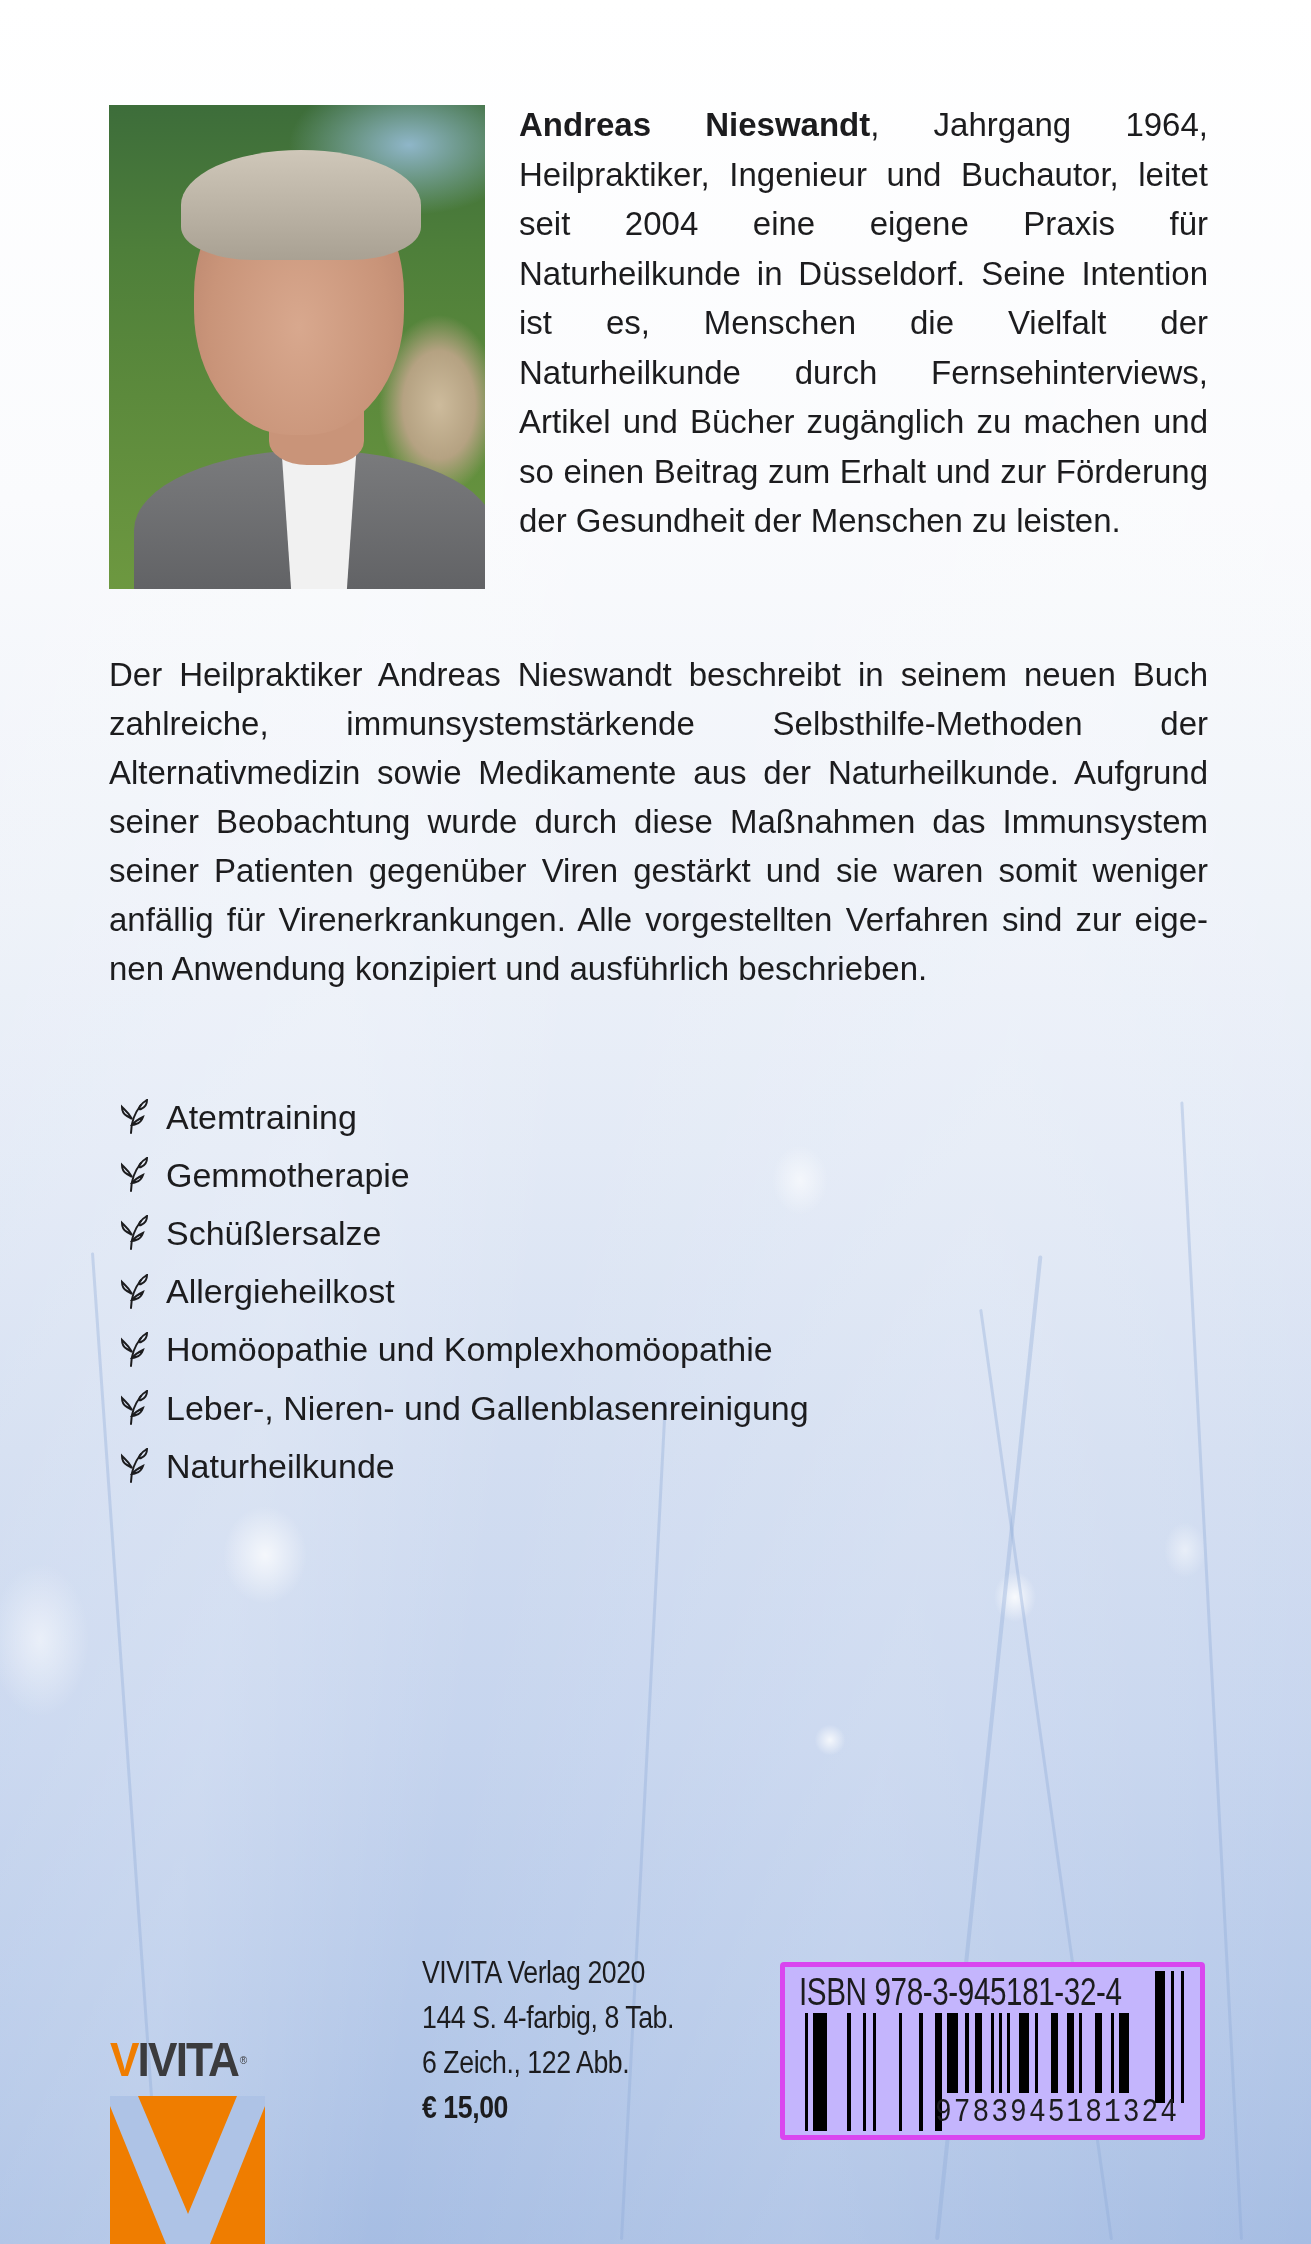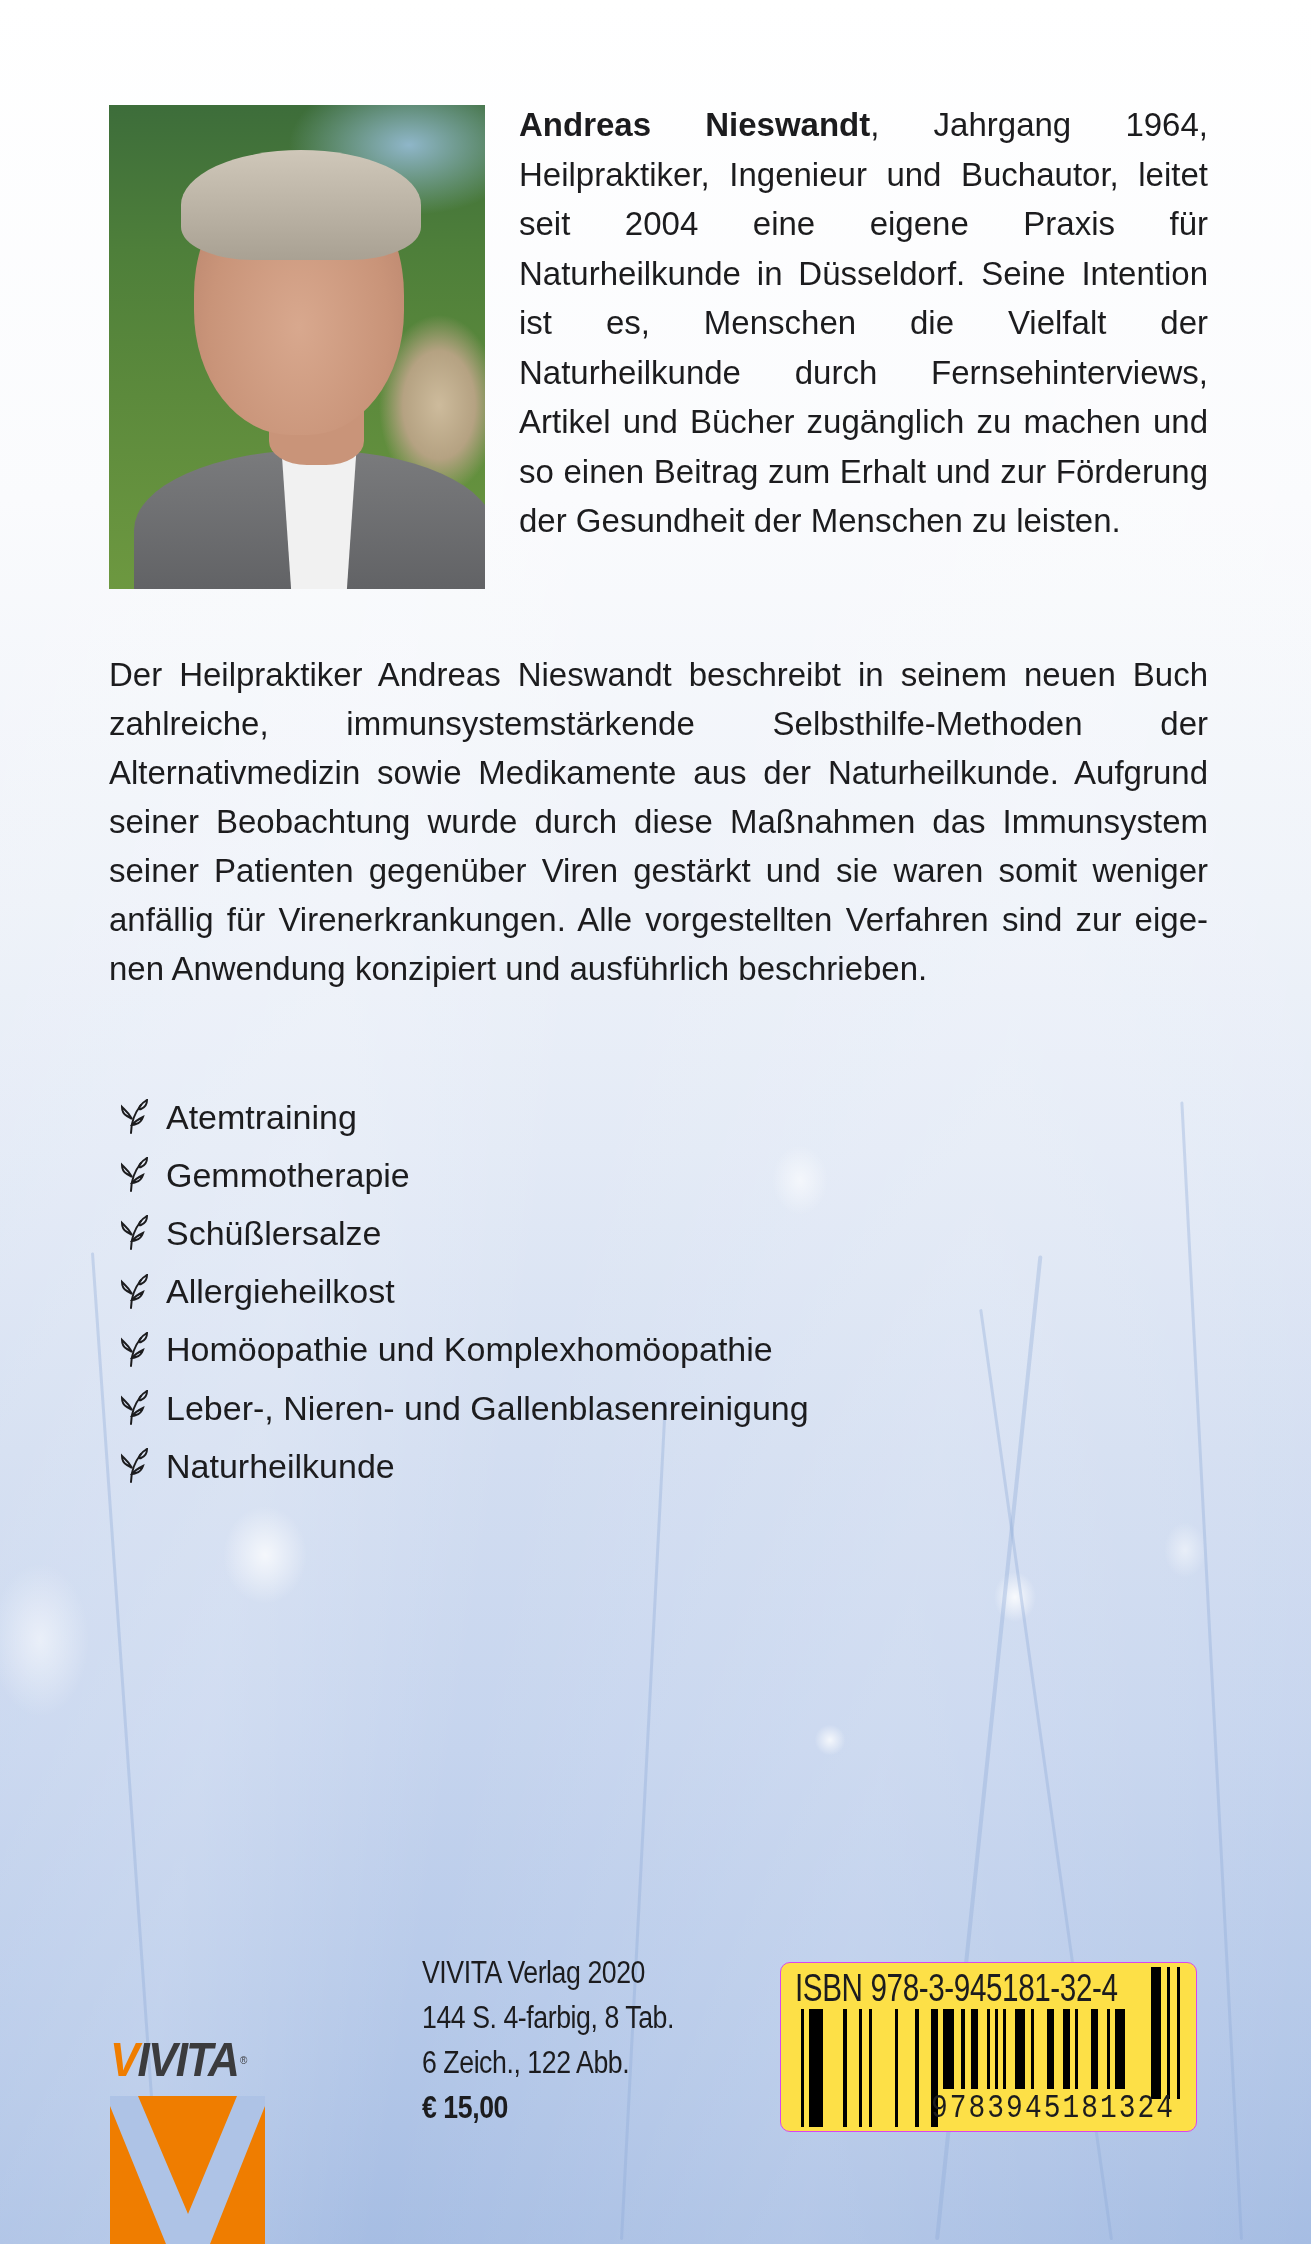--- a/index.html
+++ b/index.html
@@ -73,35 +73,35 @@
   .features .leaf { width: 30px; height: 36px; margin-right: 17px; flex: none; }
   .pubinfo {
     position: absolute; left: 422px; top: 1950px;
     font-size: 31px; line-height: 45px; letter-spacing: -0.5px;
     font-family: "Liberation Sans Narrow", "Liberation Sans", sans-serif;
     transform: scaleX(0.86); transform-origin: left top;
   }
   .pubinfo .price { font-weight: bold; }
   .isbn-box {
     position: absolute; left: 780px; top: 1962px; width: 415px; height: 168px;
-    background: #fde047; border: 1px solid #d946ef; border-radius: 10px;
+    background: #c4b5fd; border: 5px solid #d946ef; border-radius: 4px;
   }
   .isbn-text {
     position: absolute; left: 14px; top: 4px; font-size: 38px;
     font-family: "Liberation Sans", sans-serif;
     transform: scaleX(0.78); transform-origin: left top; letter-spacing: -0.5px;
     white-space: nowrap;
   }
   .barcode { position: absolute; left: 20px; top: 4px; width: 385px; height: 160px; }
   .barcode-digits {
     position: absolute; left: 150px; top: 128px; font-family: "Liberation Mono", monospace;
     font-size: 34px; letter-spacing: 2.5px; line-height: 34px; white-space: nowrap;
     transform: scaleX(0.82); transform-origin: left top;
   }
-  .logo { position: absolute; left: 110px; top: 2036px; width: 136px; height: 208px; font-style: italic; }
+  .logo { position: absolute; left: 110px; top: 2036px; width: 136px; height: 208px; }
   .logo-word {
     position: absolute; left: 0; top: 0; font-size: 48px; font-weight: bold; letter-spacing: -2px;
     line-height: 48px; transform: scaleX(0.92); transform-origin: left top; white-space: nowrap;
   }
   .logo-word .v { color: #ef7d00; }
   .logo-word .rest { color: #3b3b3d; }
   .logo-word sup { font-size: 11px; font-weight: normal; color: #3b3b3d; vertical-align: top; margin-left: 2px; }
   .logo-mark { position: absolute; left: 0; top: 60px; width: 155px; height: 148px; }
 </style>
 </head>

